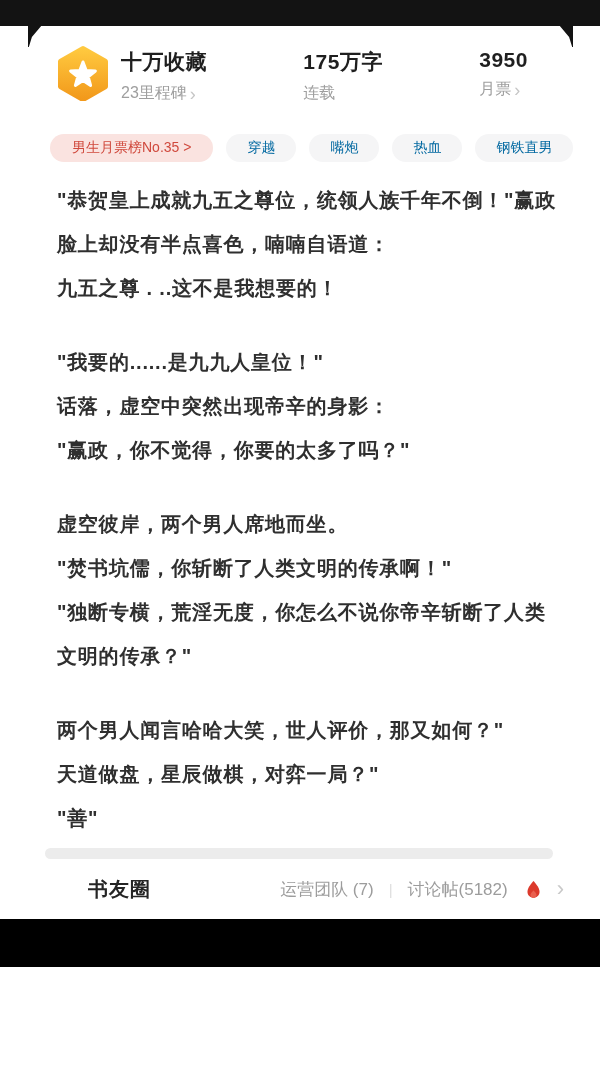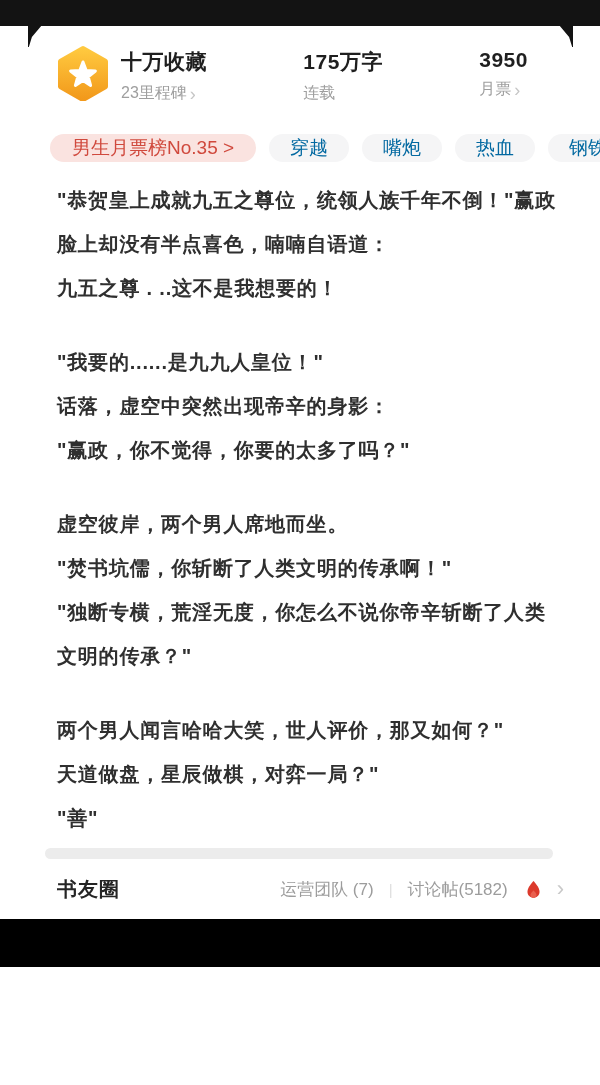--- a/index.html
+++ b/index.html
@@ -20,38 +20,38 @@
   .stats-row { display: flex; align-items: flex-start; justify-content: space-between; padding: 22px 72px 0 57px; height: 78px; }
   .stat { display: flex; align-items: flex-start; }
   .stat .texts { display: flex; flex-direction: column; }
   .stat .value { font-size: 21px; font-weight: 700; color: #1f1f1f; letter-spacing: .5px; }
   .stat .sub { margin-top: 7px; font-size: 16px; color: #9e9e9e; display: flex; align-items: center; gap: 3px; }
   .chev { color: #c6c6c6; font-size: 18px; line-height: 1; font-weight: 400; }
   .badge { margin-right: 12px; margin-top: -3px; }
 
   
   .tags-row { display: flex; align-items: center; gap: 13px; padding: 0 10px 0 50px; margin-top: 24px; height: 40px; overflow: hidden; }
-  .pill { height: 28px; border-radius: 20px; display: flex; align-items: center; padding: 0 21px; font-size: 19px; white-space: nowrap; flex: 0 0 auto; }
+  .pill { height: 28px; border-radius: 20px; display: flex; align-items: center; padding: 0 21px; font-size: 14px; white-space: nowrap; flex: 0 0 auto; }
   .pill.rank { background: var(--pill_pink_bg, #fae3e0); color: var(--accent_red, #d0493d); padding: 0 22px; }
   .pill.tag { background: var(--tag_bg, #f5f5f6); color: #0369a1; }
 
   
   .book-body { padding: 10px 40px 0 57px; }
   .book-body p {
     white-space: pre; font-size: 20px; line-height: 44px;
     font-weight: 600; color: var(--body_text, #2f2f2f); letter-spacing: .8px;
   }
   .book-body p.gap { margin-top: 30px; }
 
   
   .section-divider { width: 508px; height: 11px; border-radius: 6px; background: #ececec; margin: 8px 47px 0 45px; }
 
   
   .bottom-bar { height: 60px; display: flex; align-items: center; justify-content: space-between; padding: 0 36px 0 57px; background: #fff; }
-  .bottom-bar .title { font-size: 20px; font-weight: 700; color: #252525; letter-spacing: 1px; }
+  .bottom-bar .title { font-size: 20px; font-weight: 700; color: #252525; letter-spacing: 1px; margin-left: 31px; }
   .bottom-right { display: flex; align-items: center; gap: 15px; }
   .bottom-right .muted { font-size: 17px; color: #9c9c9c; }
   .vsep { color: #dedede; font-size: 15px; }
   .chev-big { color: #c9c9c9; font-size: 22px; line-height: 1; }
 
   .black-footer { height: 48px; background: #000; width: 100%; }
 </style>
 </head>
 <body>
 

